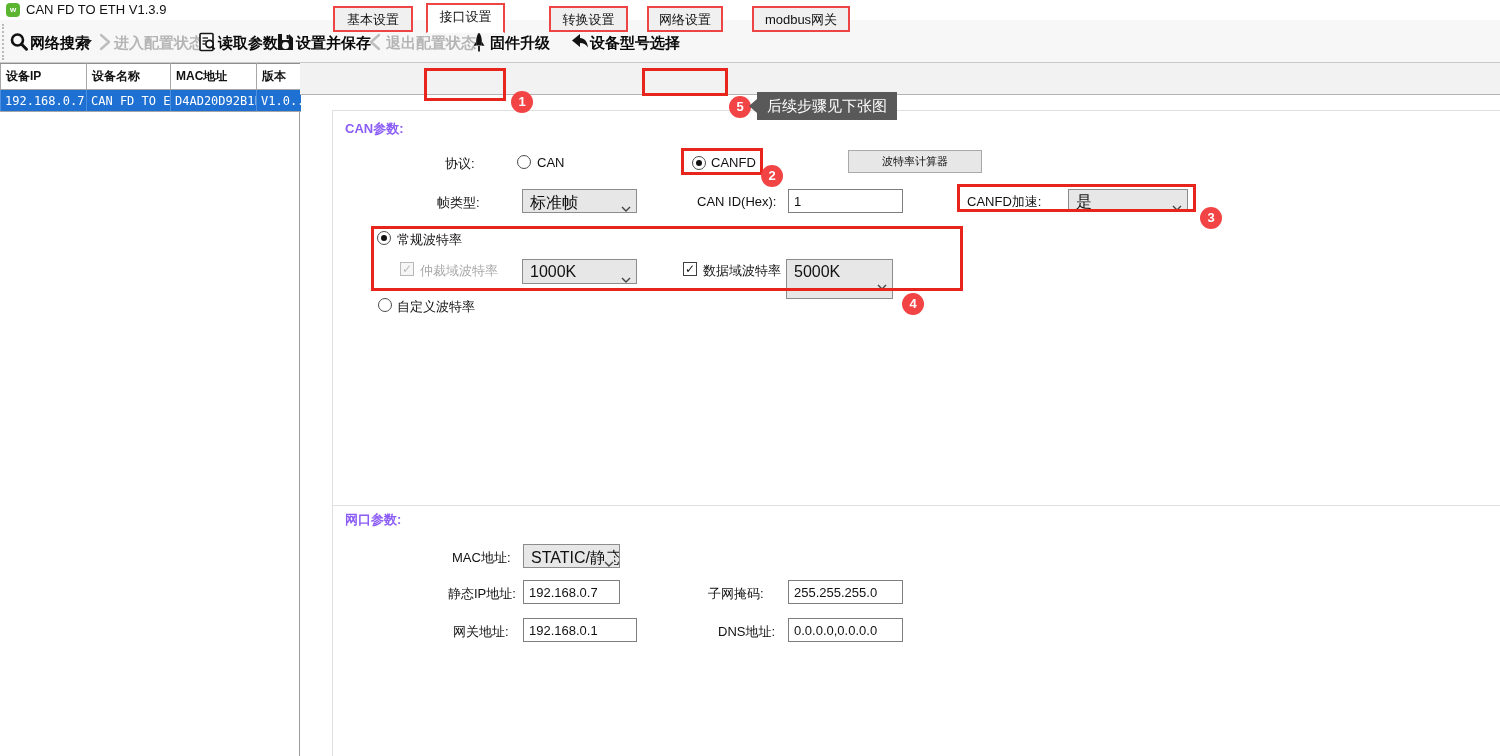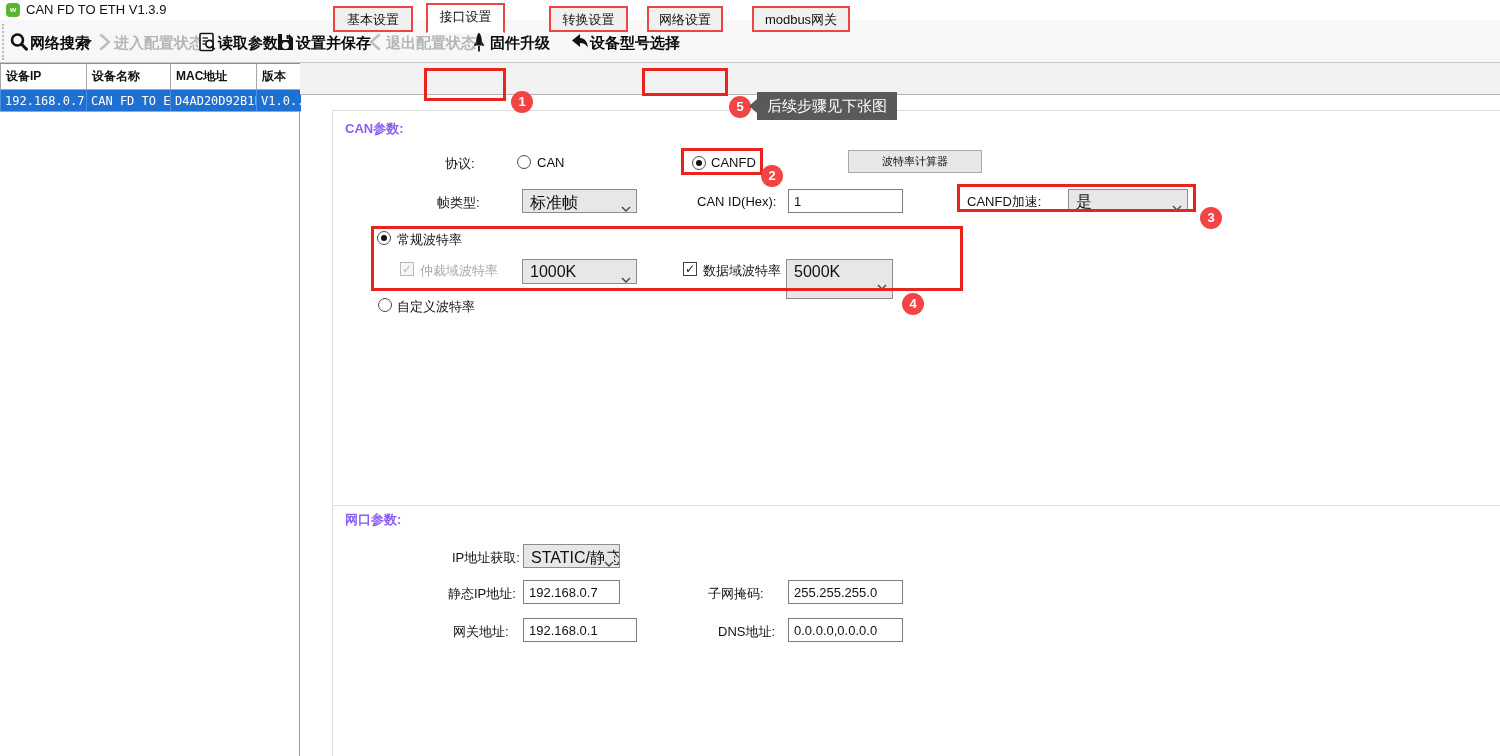--- a/index.html
+++ b/index.html
@@ -242,21 +242,21 @@
     <span class="chev"><svg width="10" height="6" viewBox="0 0 10 6">
           <polyline points="1,1 5,5 9,1" fill="none" stroke="#444" stroke-width="1.4"></polyline>
         </svg></span>
   </div>
 
   <div class="abs radio" style="left:378px;top:298px;"></div>
   <div class="abs flabel" style="left:397px;top:298px;">自定义波特率</div>
 
   <div class="abs secttitle" style="left:345px;top:511px;">网口参数:</div>
 
-  <div class="abs flabel" style="left:452px;top:549px;">IP地址获取:</div>
+  <div class="abs flabel" style="left:452px;top:549px;">MAC地址:</div>
   <div class="abs combo" style="left:523px;top:544px;width:97px;height:24px;">
     <span>STATIC/静态IP</span>
     <span class="chev" style="background:#e7e7e7;"><svg width="10" height="6" viewBox="0 0 10 6">
           <polyline points="1,1 5,5 9,1" fill="none" stroke="#444" stroke-width="1.4"></polyline>
         </svg></span>
   </div>
 
   <div class="abs flabel" style="left:448px;top:585px;">静态IP地址:</div>
   <input class="abs tinput" style="left: 523px; top: 580px; width: 97px; height: 24px;" value="192.168.0.7">
   <div class="abs flabel" style="left:708px;top:585px;">子网掩码:</div>

